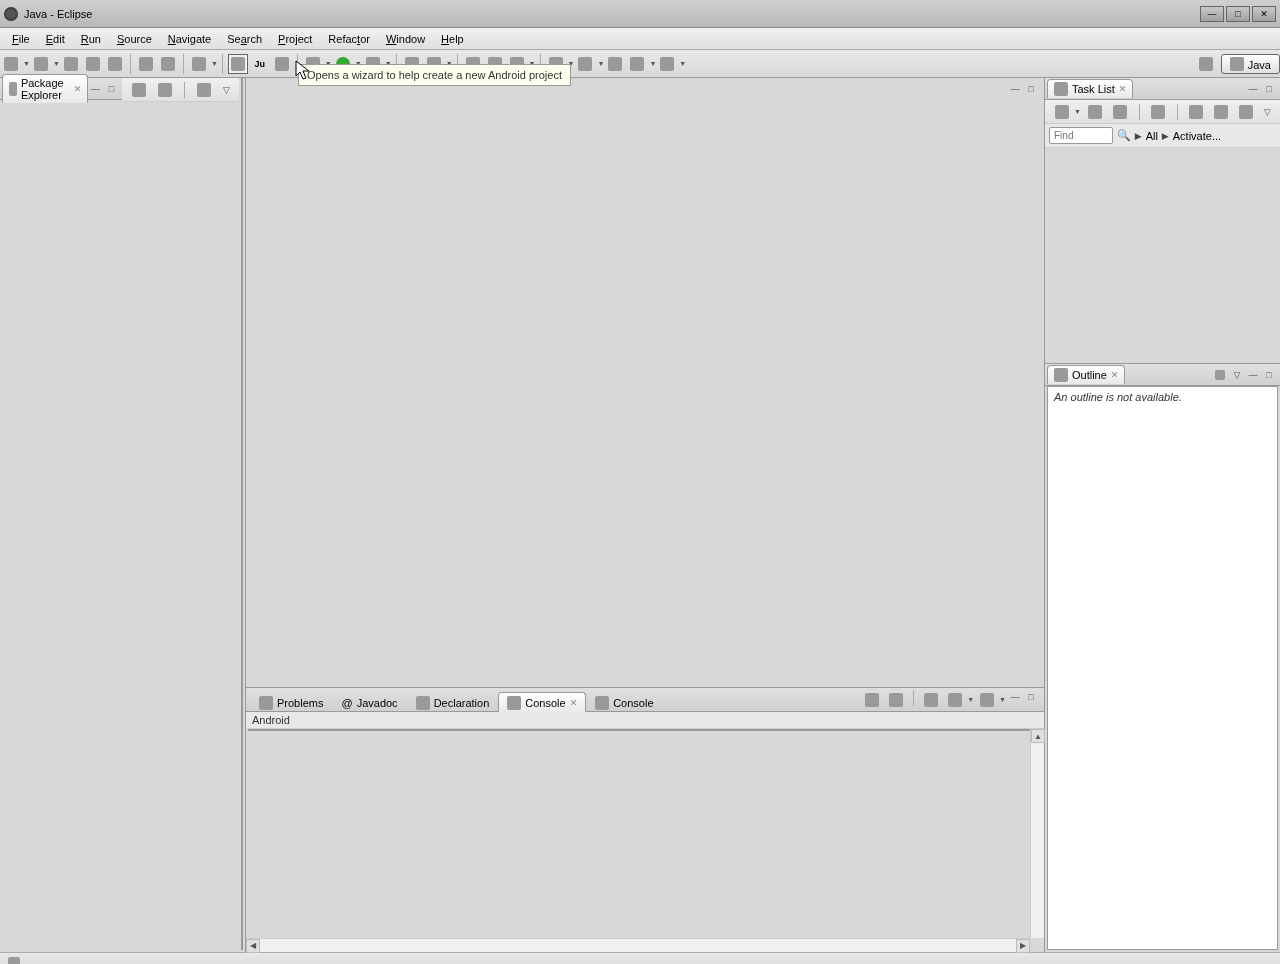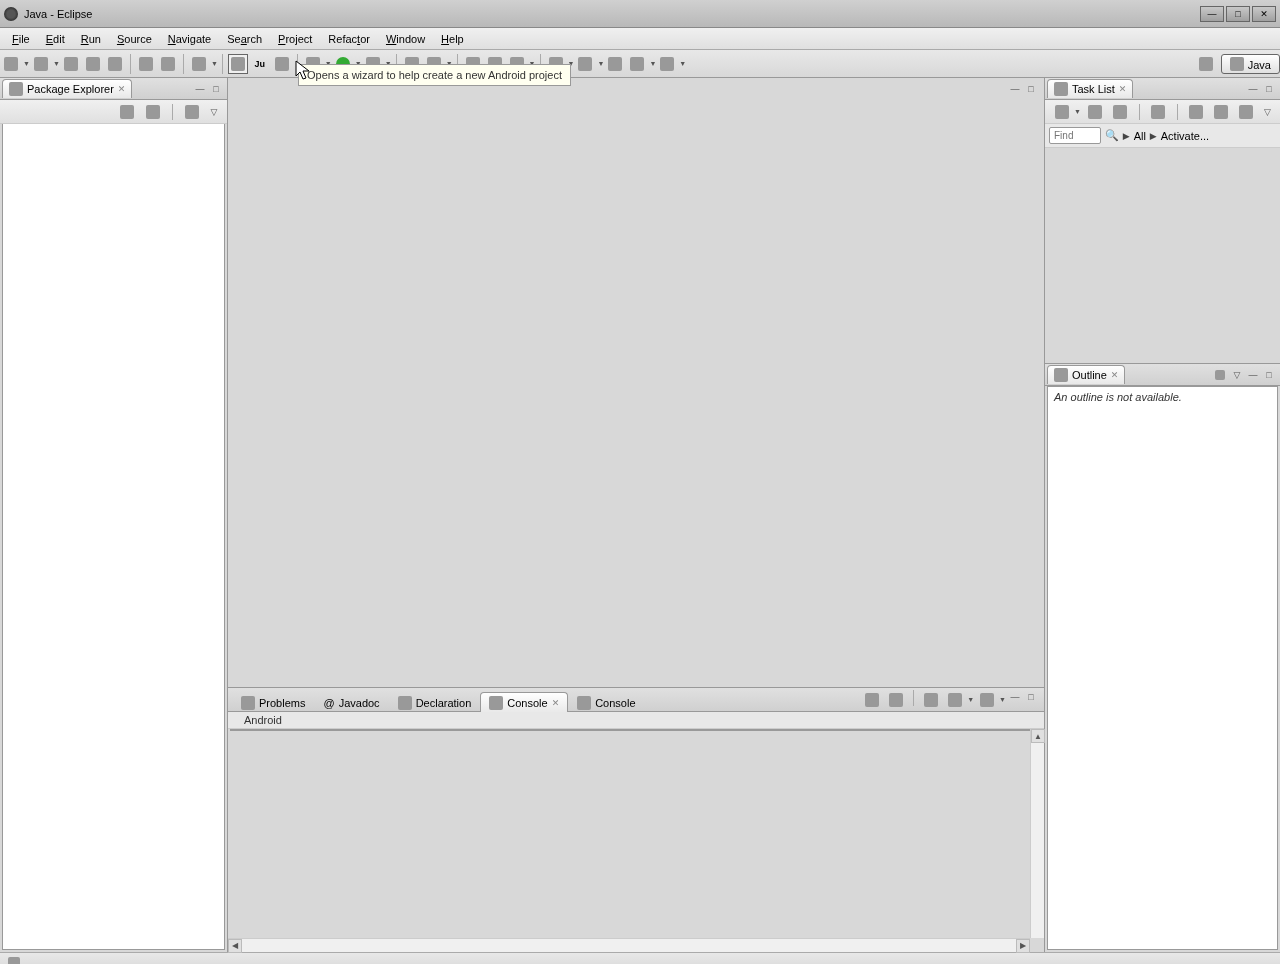--- a/index.html
+++ b/index.html
@@ -84,23 +84,22 @@
       align-items: flex-end;
       gap: 4px;
     }
     .persp-btn.active { background: linear-gradient(#fff, #e0e0e0); border-color: #666; }
     .workspace {
       display: flex;
       height: calc(964px - 20px - 22px - 28px - 20px);
       background: #d8d8d8;
     }
     .left-panel {
-      width: 228px;
-      display: flex;
-      flex-direction: column;
+      width: 246px;
+      display: flex;
       border-right: 1px solid #999;
     }
     .view-tab-bar {
       height: 22px;
       background: linear-gradient(#e0e0e0, #d0d0d0);
       display: flex;
       align-items: center;
       position: relative;
       border-bottom: 1px solid #999;
     }
@@ -212,21 +211,21 @@
       border-radius: 4px 4px 0 0;
     }
     .bottom-tab .close-x { font-size: 9px; color: #888; }
     .bottom-toolbar {
       margin-left: auto;
       display: flex;
       gap: 2px;
       padding-right: 6px;
     }
     .console-header {
-      padding: 2px 16px;
+      padding: 2px 6px;
       background: #e8e8e8;
       border-bottom: 1px solid #ccc;
       color: #333;
     }
     .console-body {
       flex: 1;
       background: #fff;
       border: 1px solid #999;
       margin: 0 2px 2px 2px;
       overflow: auto;
@@ -246,21 +245,21 @@
     .task-search-bar {
       height: 24px;
       display: flex;
       align-items: center;
       padding: 0 4px;
       gap: 4px;
       background: #e8e8e8;
       border-bottom: 1px solid #ccc;
     }
     .search-input {
-      width: 52px;
+      width: 64px;
       padding: 2px 4px;
       border: 1px solid #999;
       border-radius: 2px;
       font-size: 10px;
       background: #fff;
     }
     .task-search-bar .arrow { font-size: 9px; color: #444; }
     .task-link { cursor: pointer; }
     .task-body {
       flex: 1;

